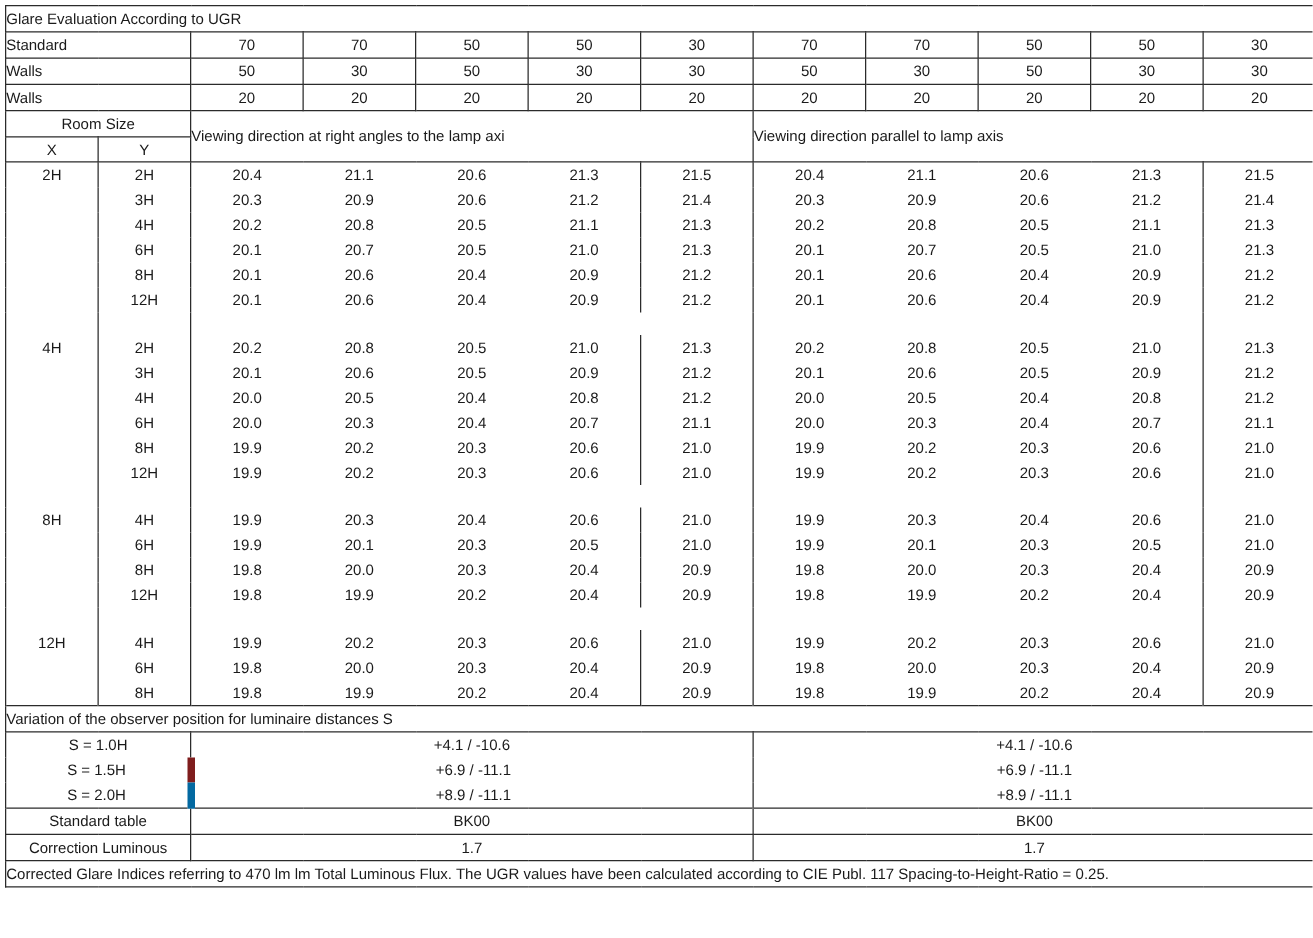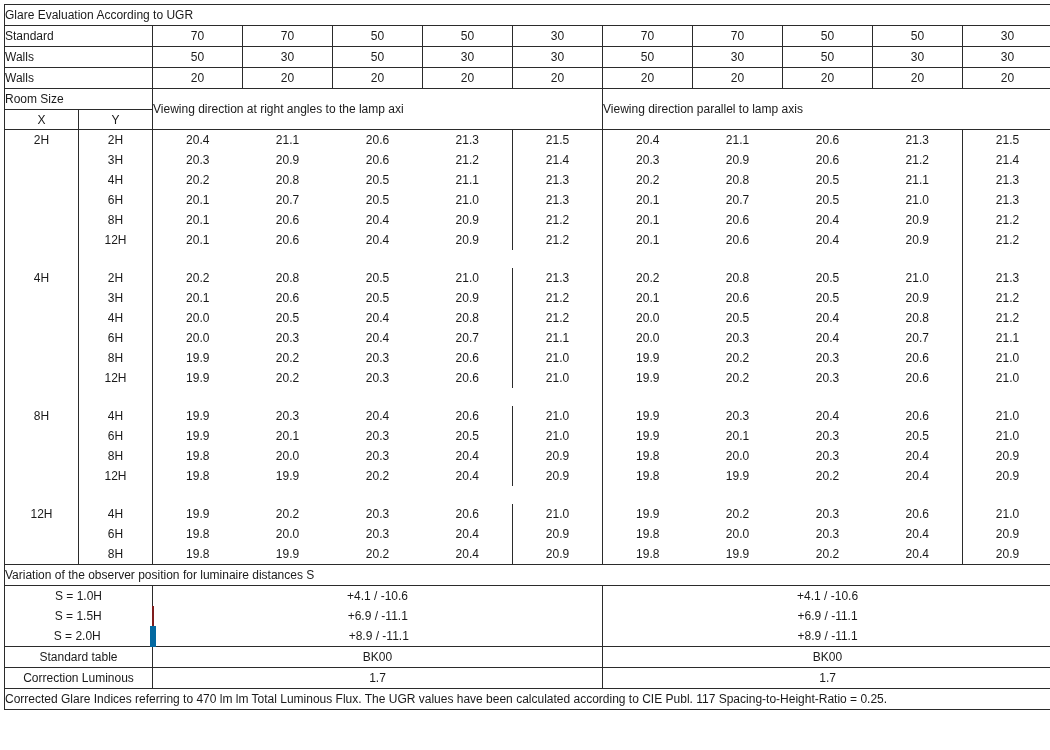--- a/index.html
+++ b/index.html
@@ -72,20 +72,21 @@
     height: 18px;
   }
   .spacer-row td.side {
     border-left: 1px solid #2b2b2b;
     border-right: 1px solid #2b2b2b;
   }
   .spacer-row td.mid {
     border-right: 1px solid #2b2b2b;
   }
   .hdr-room {
+    text-align: center;
   }
   .hdr-dir {
     text-align: left;
   }
   .xy-row td {
     border-top: none;
     height: 19px;
   }
   .footer-note {
     text-align: left;
@@ -501,21 +502,21 @@
       <tr>
         <td class="lbl" colspan="12">Variation of the observer position for luminaire distances S</td>
       </tr>
 
       <tr class="data-row var-row">
         <td class="side sub-lbl" colspan="2" style="border-right:1px solid #2b2b2b">S = 1.0H</td>
         <td class="mid ctr" colspan="5">+4.1 / -10.6</td>
         <td class="side ctr" colspan="5" style="border-left:none">+4.1 / -10.6</td>
       </tr>
       <tr class="data-row var-row">
-        <td class="side sub-lbl" colspan="2" style="border-right:2px solid #7f1d1d">S = 1.5H</td>
+        <td class="side sub-lbl" colspan="2" style="border-right:6px solid #7f1d1d">S = 1.5H</td>
         <td class="mid ctr" colspan="5">+6.9 / -11.1</td>
         <td class="side ctr" colspan="5" style="border-left:none">+6.9 / -11.1</td>
       </tr>
       <tr class="data-row var-row">
         <td class="side sub-lbl" colspan="2" style="border-right:6px solid #0369a1">S = 2.0H</td>
         <td class="mid ctr" colspan="5">+8.9 / -11.1</td>
         <td class="side ctr" colspan="5" style="border-left:none">+8.9 / -11.1</td>
       </tr>
 
       <tr class="bottom-band">

